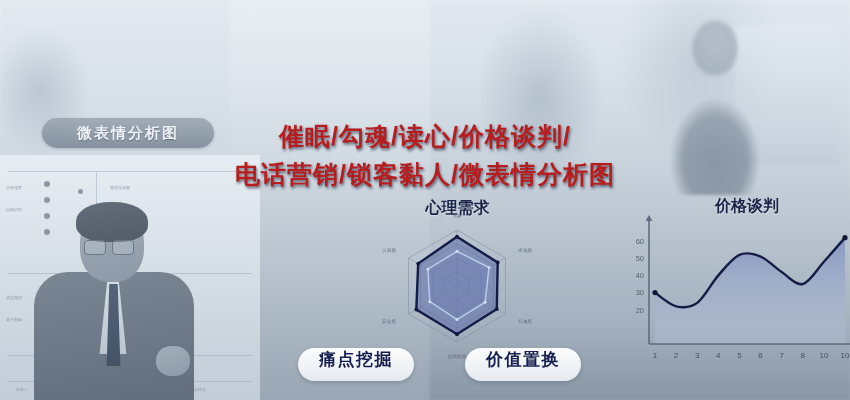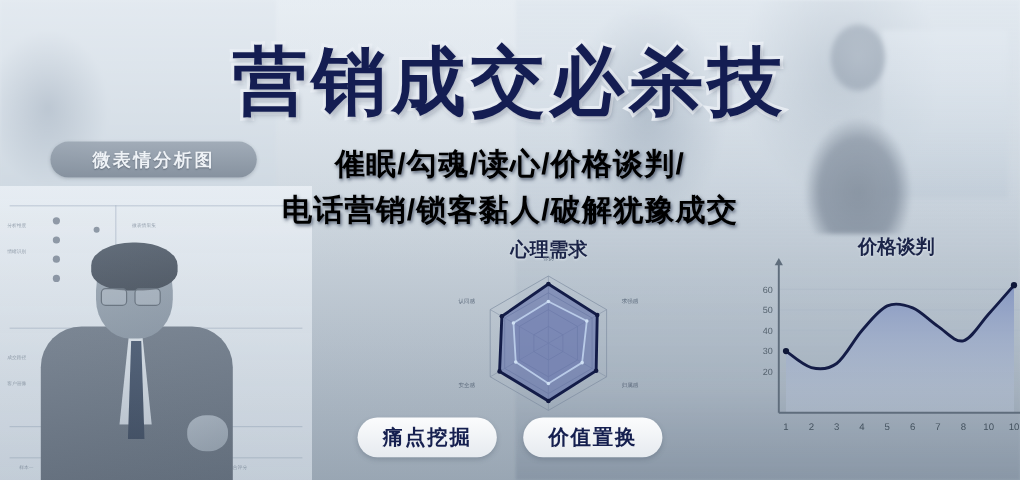--- a/index.html
+++ b/index.html
@@ -114,21 +114,21 @@
   .headline {
     position:absolute; left:155px; top:38px; width:540px; text-align:center;
     font-size:62px; font-weight:bold; letter-spacing:4px; line-height:1;
     color:#141d52;
     -webkit-text-stroke:5px #e9eef4; paint-order:stroke fill;
     text-shadow:2px 3px 4px rgba(60,72,95,.35);
     white-space:nowrap;
   }
   .sub1, .sub2 {
     position:absolute; width:540px; left:155px; text-align:center;
-    font-size:25px; font-weight:bold; color:#000000; letter-spacing:1px;
+    font-size:25px; font-weight:bold; color:#b91c1c; letter-spacing:1px;
     text-shadow:1px 2px 3px rgba(45,58,80,.75);
     white-space:nowrap;
   }
   .sub1 { top:120px; } .sub2 { top:158px; }
 
   
   .radar-wrap { position:absolute; left:345px; top:198px; width:225px; height:165px; }
   .radar-title {
     position:absolute; left:0; top:0; width:225px; text-align:center;
     font-size:16px; font-weight:bold; color:#1b2448;
@@ -142,26 +142,26 @@
     position:absolute; left:45px; top:0; width:170px; text-align:center;
     font-size:16px; font-weight:bold; color:#1b2448;
     text-shadow:0 1px 2px rgba(230,236,243,.8);
   }
   .line-svg { position:absolute; left:0; top:18px; }
 
   
   .pill {
     position:absolute; height:33px; border-radius:17px;
     background:linear-gradient(180deg,#fbfcfd,#e6eaef);
-    display:flex; align-items:center; justify-content:center;
+    display:flex; justify-content:center;
     box-shadow:0 2px 4px rgba(70,82,100,.3);
   }
   .pill span { font-size:17px; font-weight:bold; color:#151f4f; letter-spacing:1.5px; }
   .pill-pain  { left:298px; top:348px; width:116px; }
-  .pill-value { left:436px; top:348px; width:116px; }
+  .pill-value { left:465px; top:348px; width:116px; }
 </style>
 </head>
 <body>
 
 <div class="banner">
 
   <div class="bg-base"></div>
   <div class="bg-office-right"></div>
   <div class="bg-window"></div>
   <div class="bg-person-tr"></div>
@@ -205,23 +205,22 @@
     <div class="man-glass-r"></div>
     <div class="man-hand"></div>
   </div>
 
   <div class="bg-fog"></div>
 
   <div class="me-badge">
     <span>微表情分析图</span>
   </div>
 
-  <div class="headline">营销成交必杀技</div>
   <div class="sub1">催眠/勾魂/读心/价格谈判/</div>
-  <div class="sub2">电话营销/锁客黏人/破解犹豫成交</div>
+  <div class="sub2">电话营销/锁客黏人/微表情分析图</div>
 
   <div class="radar-wrap">
     <div class="radar-title">心理需求</div>
     <svg class="radar-svg" width="225" height="150" viewBox="0 0 225 150">
       <g id="radar-grid" stroke="#7d8ca0" fill="none" stroke-width="0.7" opacity="0.8">
           <polygon points="112.0,16.0 160.5,44.0 160.5,100.0 112.0,128.0 63.5,100.0 63.5,44.0"></polygon>
           <polygon points="112.0,30.0 148.4,51.0 148.4,93.0 112.0,114.0 75.6,93.0 75.6,51.0"></polygon>
           <polygon points="112.0,44.0 136.2,58.0 136.2,86.0 112.0,100.0 87.8,86.0 87.8,58.0"></polygon>
           <polygon points="112.0,58.0 124.1,65.0 124.1,79.0 112.0,86.0 99.9,79.0 99.9,65.0"></polygon>
         </g>

